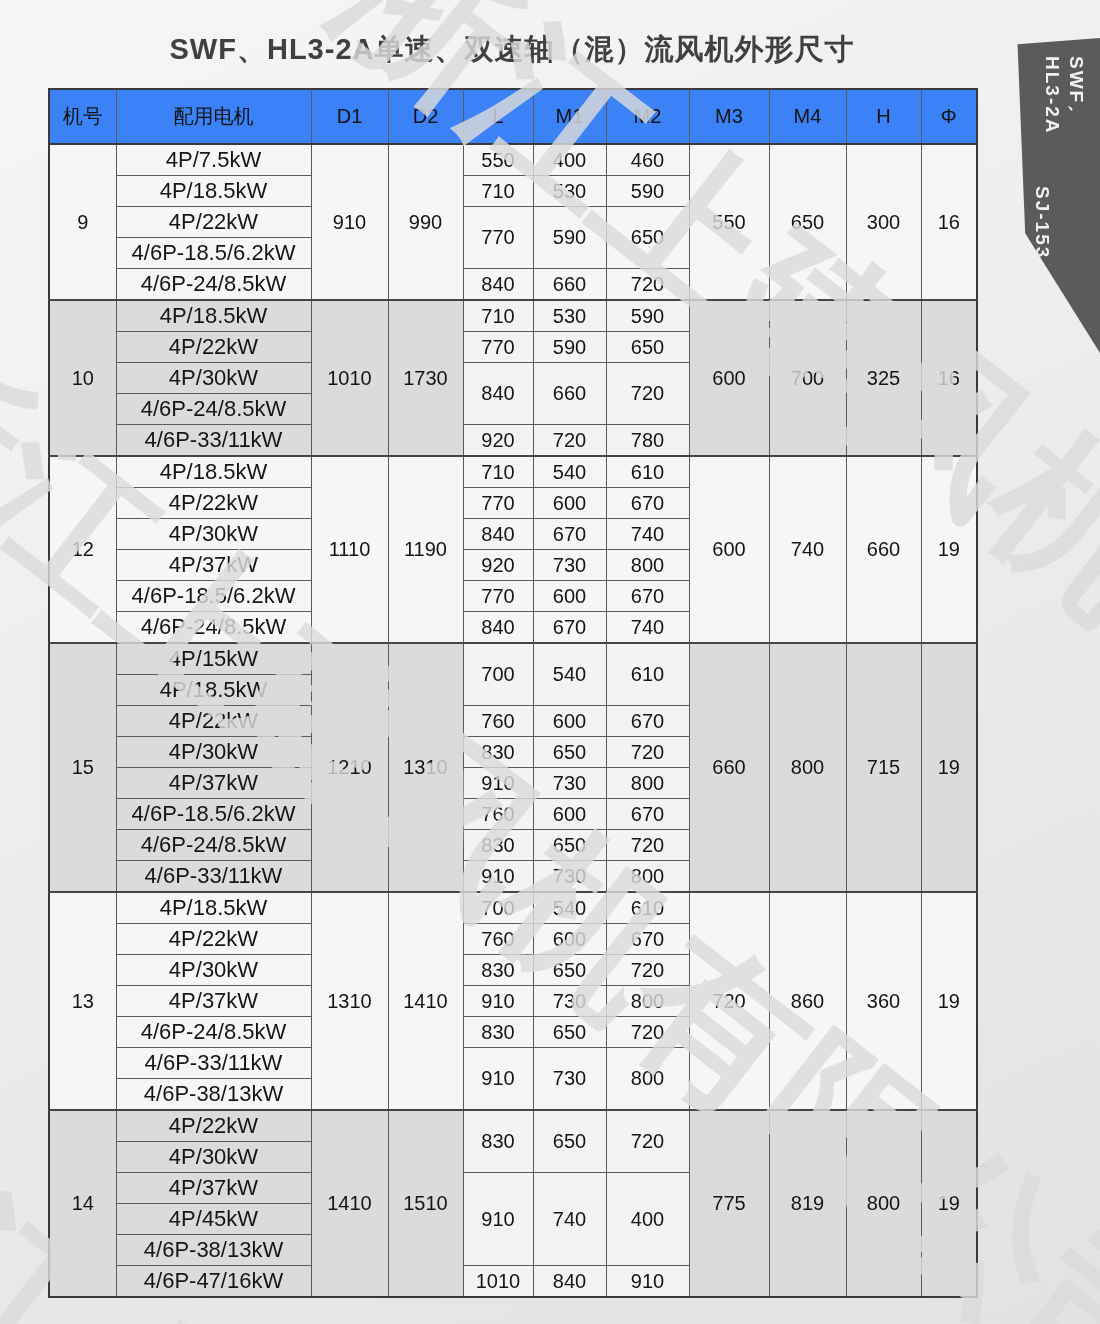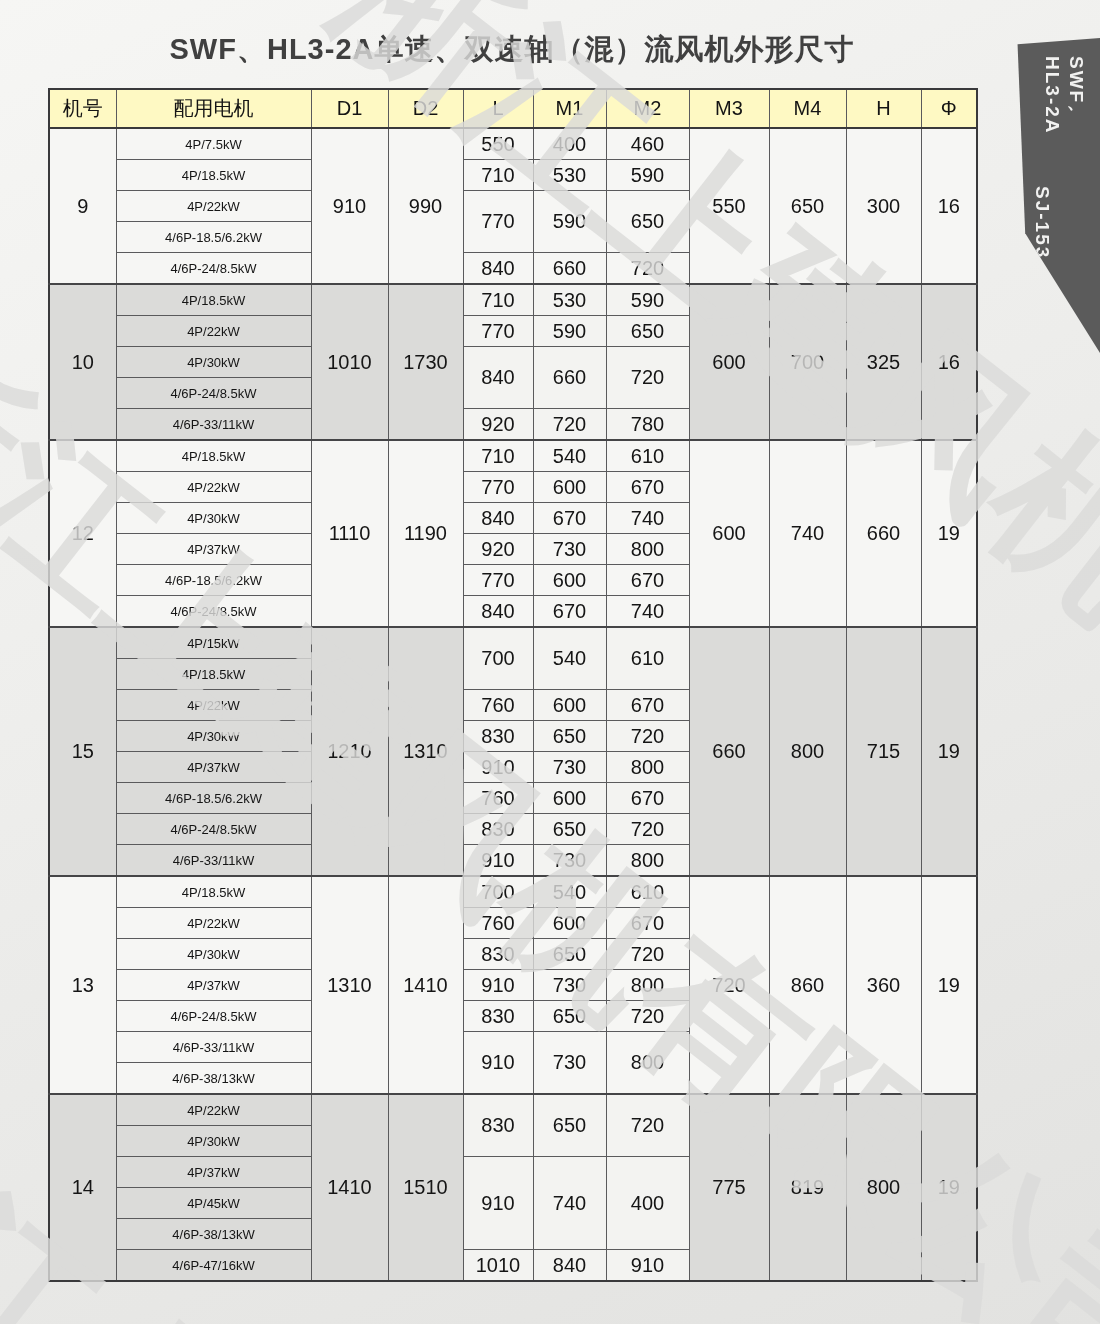--- a/index.html
+++ b/index.html
@@ -15,29 +15,29 @@
     text-align:center;font-size:29px;font-weight:bold;letter-spacing:1px;
     color:#404040;z-index:2;
   }
 
   table.dims{
     position:absolute;left:48px;top:88px;width:928px;
     border-collapse:collapse;table-layout:fixed;
     border:2px solid #39393b;background:#f6f6f4;z-index:1;
   }
   table.dims th{
-    height:37px;background:#fef9c3;font-size:20px;font-weight:normal;
+    height:37px;background:#3b82f6;font-size:20px;font-weight:normal;
     color:#141414;border:1px solid #5a5a5c;border-bottom:2px solid #39393b;
-    padding:0;text-align:center;
+    padding:8px;text-align:center;
   }
   table.dims td{
     height:30px;font-size:20px;text-align:center;color:#151515;
     border:1px solid #5a5a5c;padding:0;white-space:nowrap;
   }
-  table.dims td.motor{font-size:13px;}
+  table.dims td.motor{font-size:22px;}
   tr.light td{background:#f6f6f4;}
   tr.gray td{background:#dbdbd9;}
   tr.gray td.lmm{background:#f3f3f1;}
   tr.group-start td{border-top:2px solid #454547;}
 
   .side-tab{
     position:absolute;right:0;top:38px;width:85px;height:315px;
     background:#5b5b5b;z-index:3;
     clip-path:polygon(3% 2%,100% 0%,100% 100%,12% 62%);
   }

